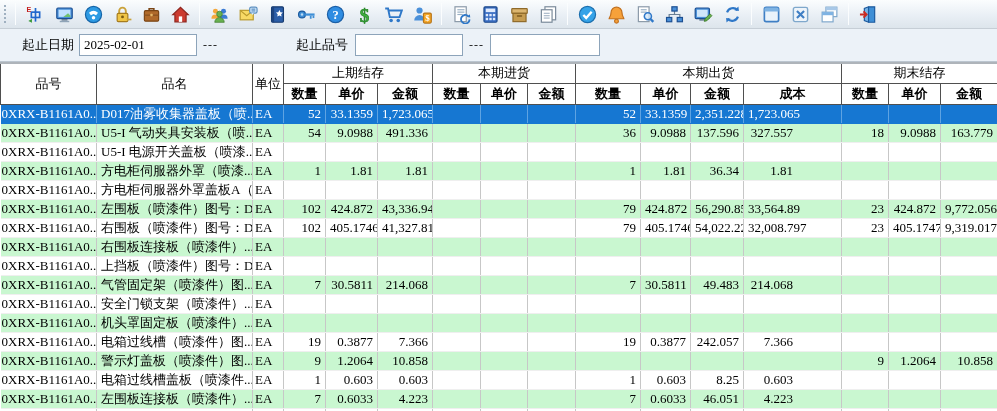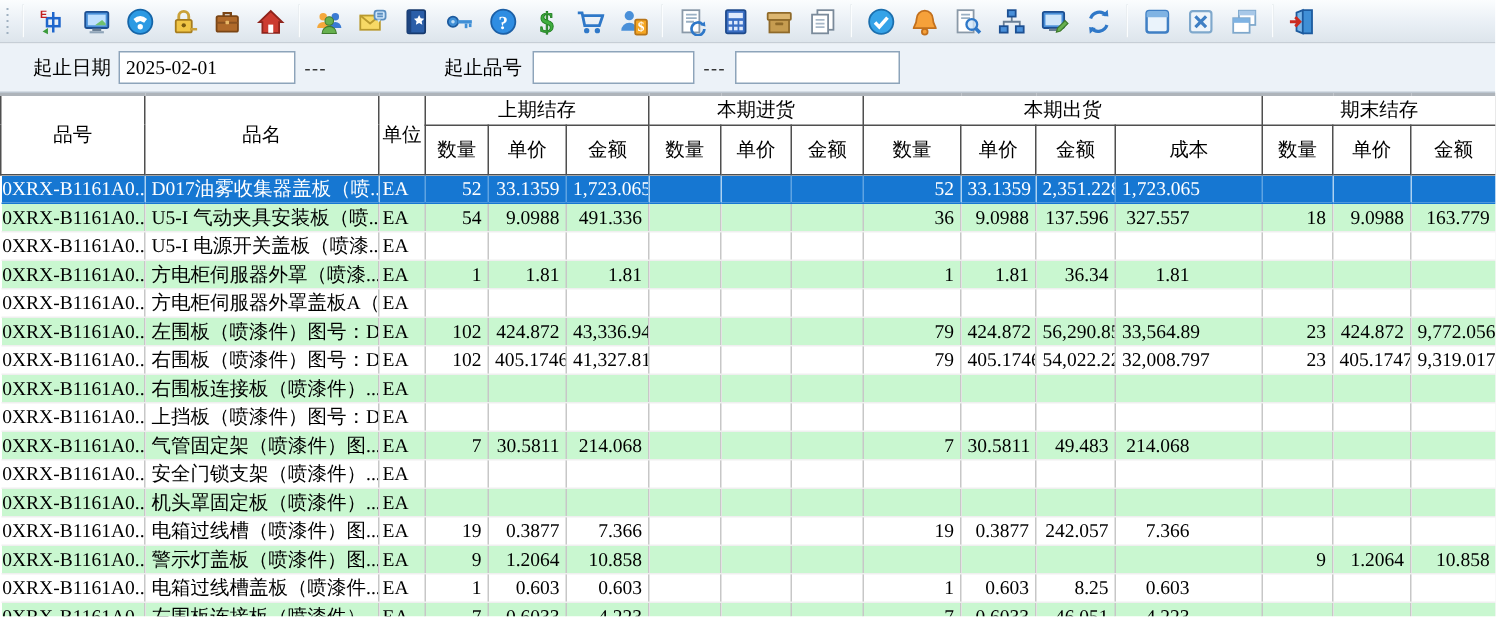--- a/index.html
+++ b/index.html
@@ -45,21 +45,21 @@
   .fdash { margin: 0 6px; color: #222; letter-spacing: 1px; font-size: 12px; }
 
   
   .gridwrap { width: 997px; }
   table { border-collapse: collapse; table-layout: fixed; width: 997px; font-size: 13px; }
   thead th {
     background: #fff; font-weight: normal; text-align: center;
     border: 1px solid #4f4f4f; font-size: 13px; padding: 0;
   }
   thead tr.grp th { height: 20px; border-top: 2px solid #aeb4ba; }
-  thead tr.sub th { height: 33px; }
+  thead tr.sub th { height: 21px; font-weight: bold; }
   tbody td {
     height: 18px; padding: 0 4px; border-right: 1px solid #c7c7c7; border-bottom: 1px solid #efefef;
     white-space: nowrap; overflow: hidden; color: #000;
   }
   tbody td.num { text-align: right; }
   tbody td.txt { text-align: left; }
   tbody td.c-item_no { padding: 0 2px 0 1px; }
   tbody td.c-unit { padding: 0 2px; }
   tbody td.c-out_cost { padding-right: 48px; }
   tr.green td { background: #c9f7d0; }

